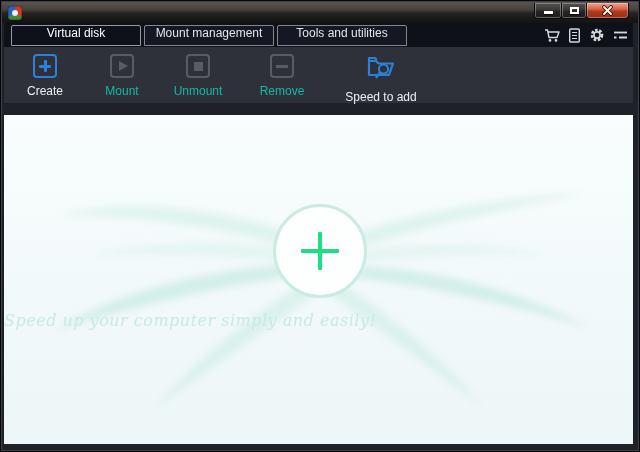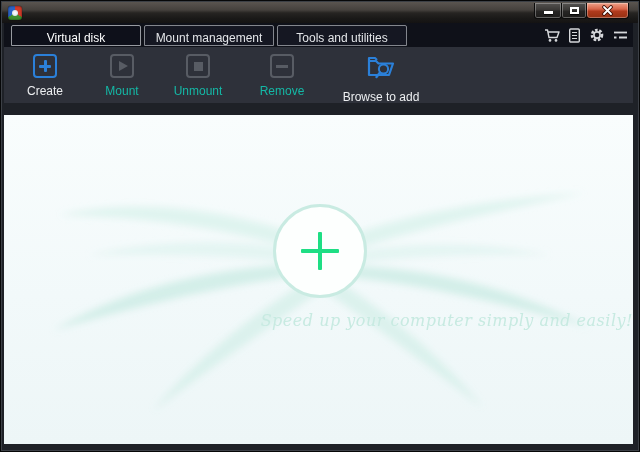--- a/index.html
+++ b/index.html
@@ -23,21 +23,21 @@
   .win-btn.min{width:28px;border-radius:0 0 3px 3px;}
   .win-btn.max{width:26px;border-radius:0 0 3px 3px;margin-left:-1px;}
   .win-btn.close{width:43px;border-radius:0 0 4px 4px;margin-left:-1px;
     background:linear-gradient(180deg,#efa28a 0%,#d8664a 40%,#b03a1d 55%,#963112 100%);}
   .glyph-min{width:9px;height:3px;background:#fff;box-shadow:0 1px 1px rgba(0,0,0,.8);margin-top:4px;}
   .glyph-max{width:9px;height:7px;border:2px solid #fff;box-shadow:0 1px 1px rgba(0,0,0,.8);}
   
   .tabbar{position:absolute;left:3px;right:6px;top:22px;height:24px;background:#0f1119;
     display:flex;align-items:flex-end;padding:0 0 1px 7px;}
   .tab{width:130px;height:21px;margin-right:3px;border:1px solid #83868d;background:#151722;
-    color:#e3e5e8;font-size:12px;display:flex;align-items:flex-end;justify-content:center;
+    color:#e3e5e8;font-size:12px;display:flex;align-items:flex-start;justify-content:center;
     border-radius:2px 2px 0 0;cursor:default;white-space:nowrap;}
   .tab.active{background:#0e101a;color:#ffffff;border-color:#979aa0;}
   .tab-icons{position:absolute;right:5px;top:0;height:24px;display:flex;align-items:center;gap:8px;}
   .tab-icons svg{display:block;}
   
   .toolbar{position:absolute;left:3px;right:6px;top:46px;height:56px;background:#2e313a;}
   .tool-btn{position:absolute;top:7px;text-align:center;cursor:default;}
   .tool-ico{width:24px;height:24px;margin:0 auto;border:2px solid #2b80d9;border-radius:4px;
     position:relative;display:flex;align-items:center;justify-content:center;}
   .tool-btn.disabled .tool-ico{border-color:#585c64;}
@@ -50,21 +50,21 @@
   .mn{width:12px;height:3px;background:#585c64;}
   .browse-ico{width:30px;height:26px;margin:0 auto;}
   
   .content{position:absolute;left:3px;right:6px;top:114px;bottom:7px;
     background:linear-gradient(180deg,#f9fdfd 0%,#f2f9fa 55%,#edf6f7 100%);overflow:hidden;}
   .rays{position:absolute;left:0;top:0;}
   .big-circle{position:absolute;left:269px;top:89px;width:94px;height:94px;border-radius:50%;
     border:3px solid #c9ebe2;background:#fdfffe;cursor:pointer;}
   .plus-h{position:absolute;left:50%;top:50%;width:38px;height:4px;margin:-2px 0 0 -19px;background:#1ede84;border-radius:1px;}
   .plus-v{position:absolute;left:50%;top:50%;width:4px;height:38px;margin:-19px 0 0 -2px;background:#1ede84;border-radius:1px;}
-  .tagline{position:absolute;left:0;right:0;top:196px;text-align:right;
+  .tagline{position:absolute;left:0;right:0;top:196px;text-align:left;
     font-family:"DejaVu Serif",serif;font-style:italic;font-size:16px;letter-spacing:.5px;color:#c7eae1;}
 </style>
 </head>
 <body>
 
 <div class="window">
 
   <div class="titlebar">
     <div class="app-icon"></div>
     <div class="win-controls">
@@ -140,21 +140,21 @@
         </div>
       <div class="tool-label">Remove</div>
     </div>
     <div class="tool-btn" style="left:327px;width:100px;">
       <svg class="browse-ico" viewBox="0 0 30 26">
         <path d="M3 7 L10 7 L12.5 9.5 L27 9.5 L23 21 L3 21 Z" fill="none" stroke="#2b80d9" stroke-width="2.2" stroke-linejoin="round"></path>
         <path d="M3 7 L3 4 L9 4 L11 6" fill="none" stroke="#2b80d9" stroke-width="2.2" stroke-linejoin="round"></path>
         <circle cx="17.5" cy="15" r="4.6" fill="#2e313a" stroke="#2b80d9" stroke-width="2"></circle>
         <path d="M14 18.5 L10.5 23" stroke="#2b80d9" stroke-width="2.4" stroke-linecap="round"></path>
       </svg>
-      <div class="tool-label">Browse to add</div>
+      <div class="tool-label">Speed to add</div>
     </div>
   </div>
 
   <div class="content">
     <svg class="rays" width="631" height="331" viewBox="0 0 631 331">
       <defs>
           <filter id="soft" x="-20%" y="-20%" width="140%" height="140%">
             <feGaussianBlur stdDeviation="3.5"></feGaussianBlur>
           </filter>
         </defs>

